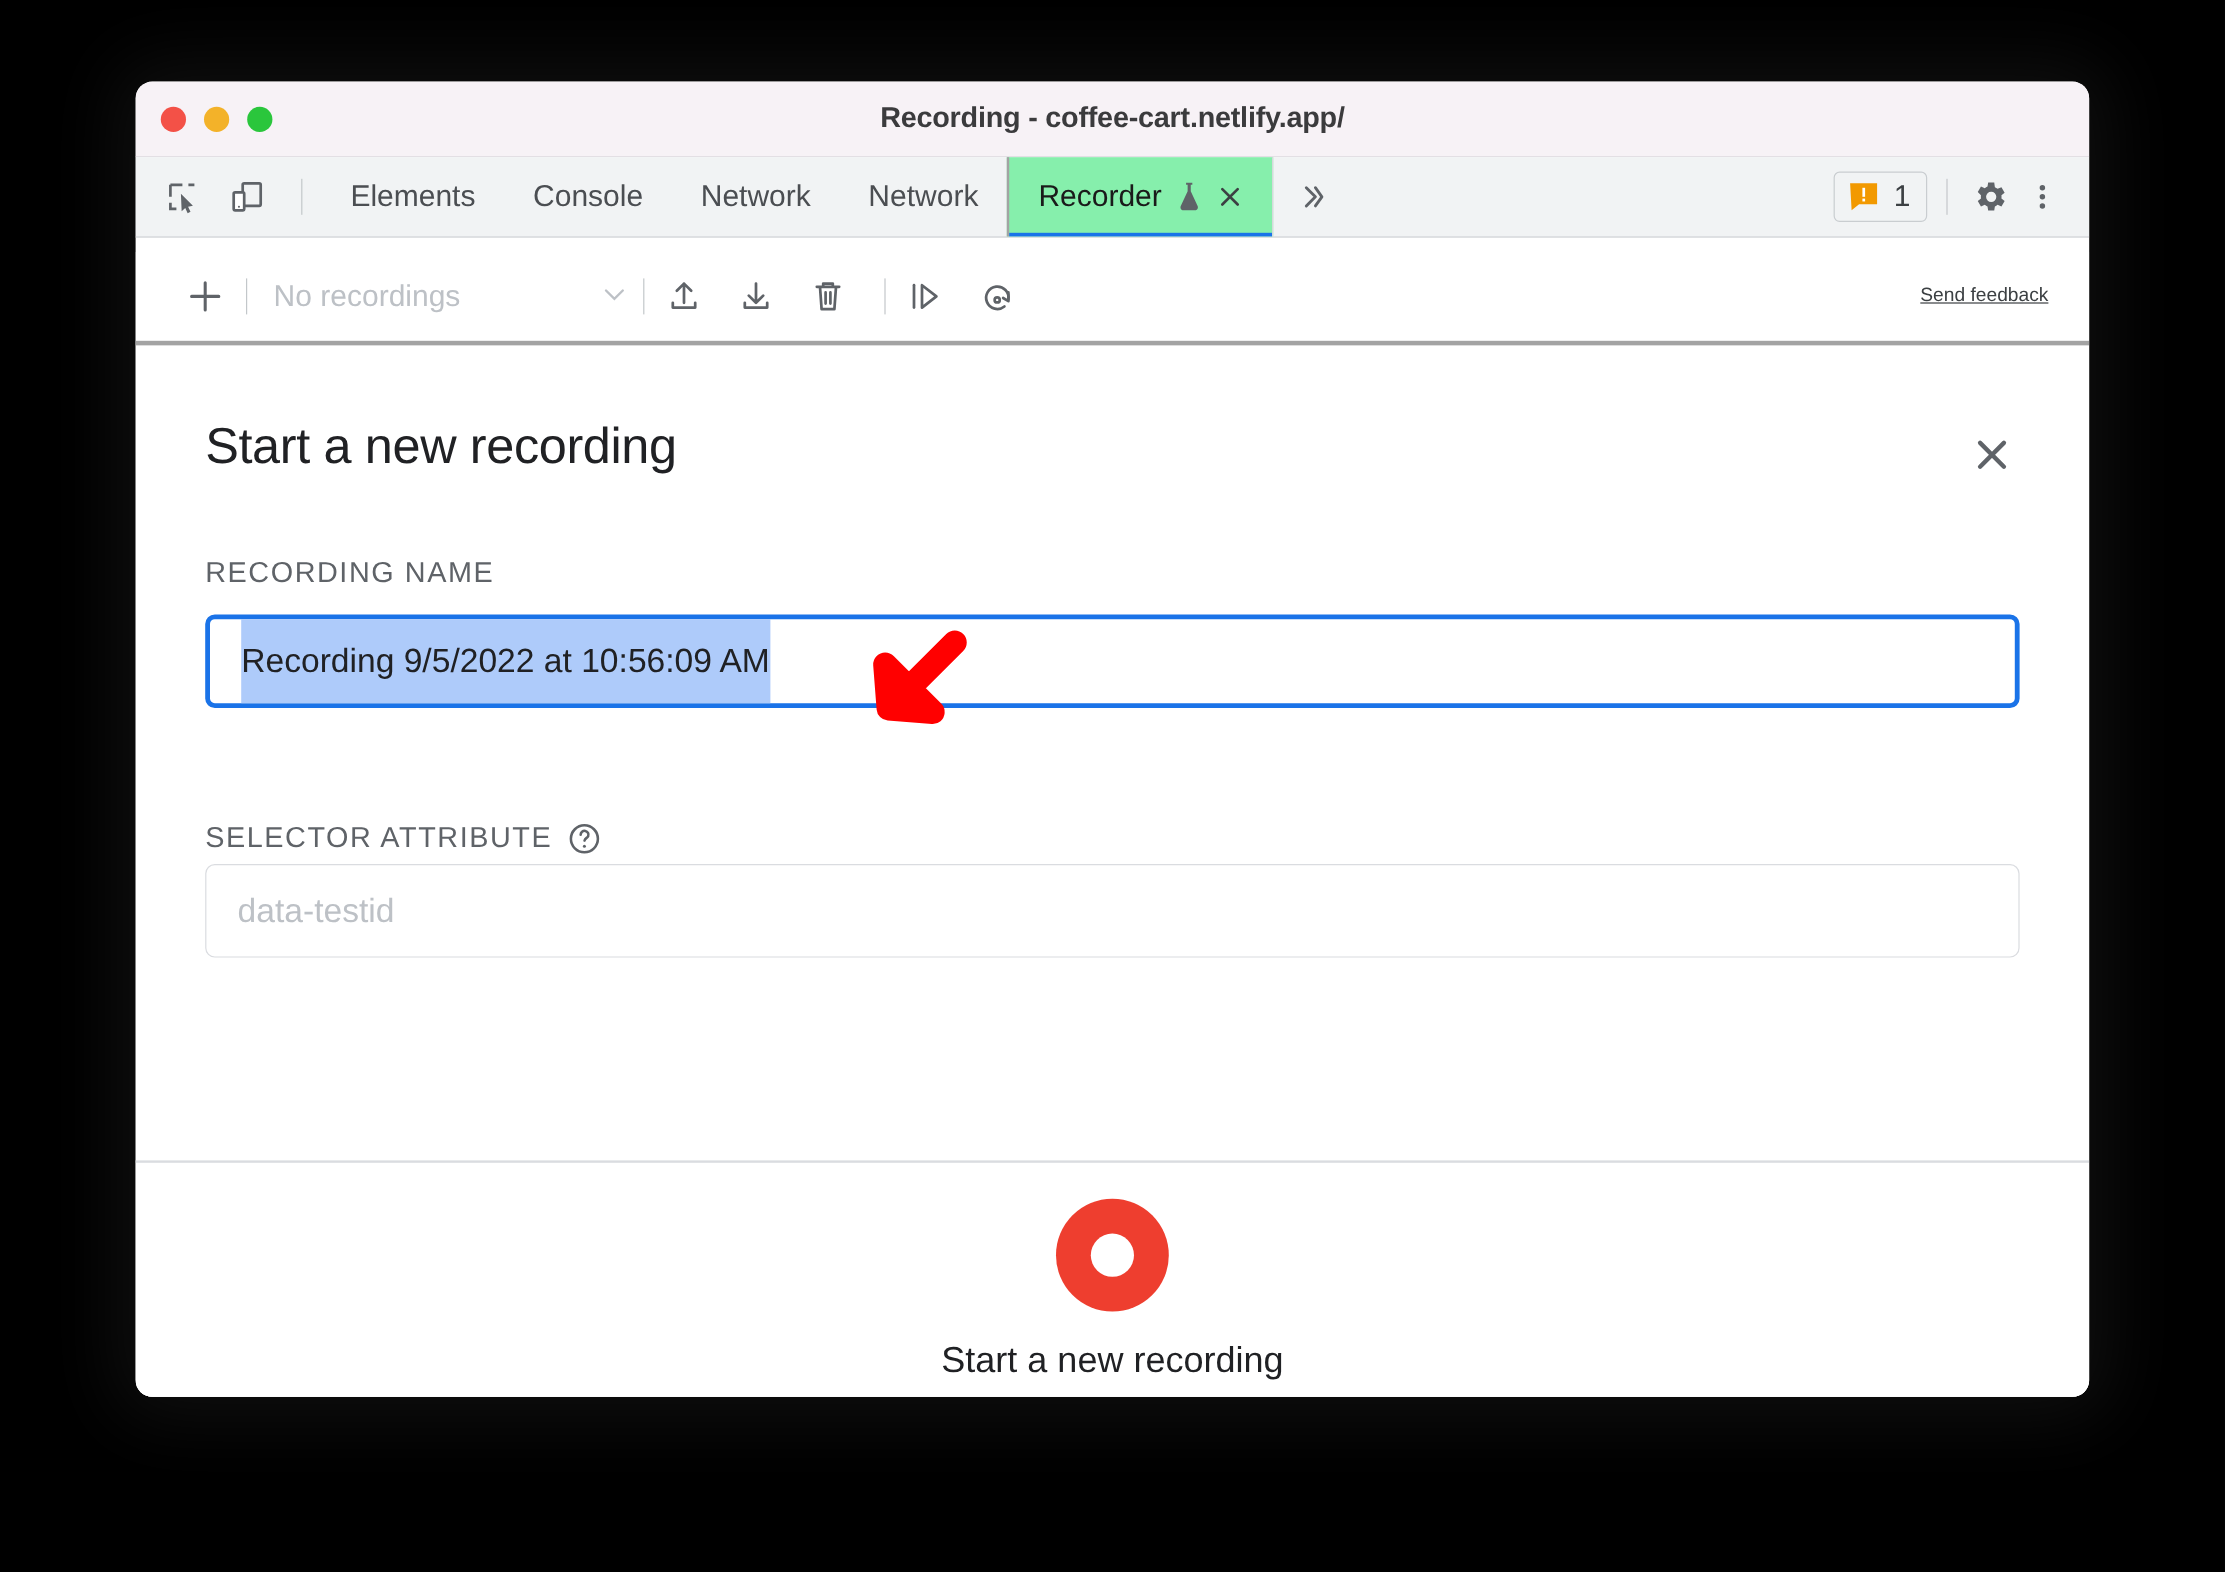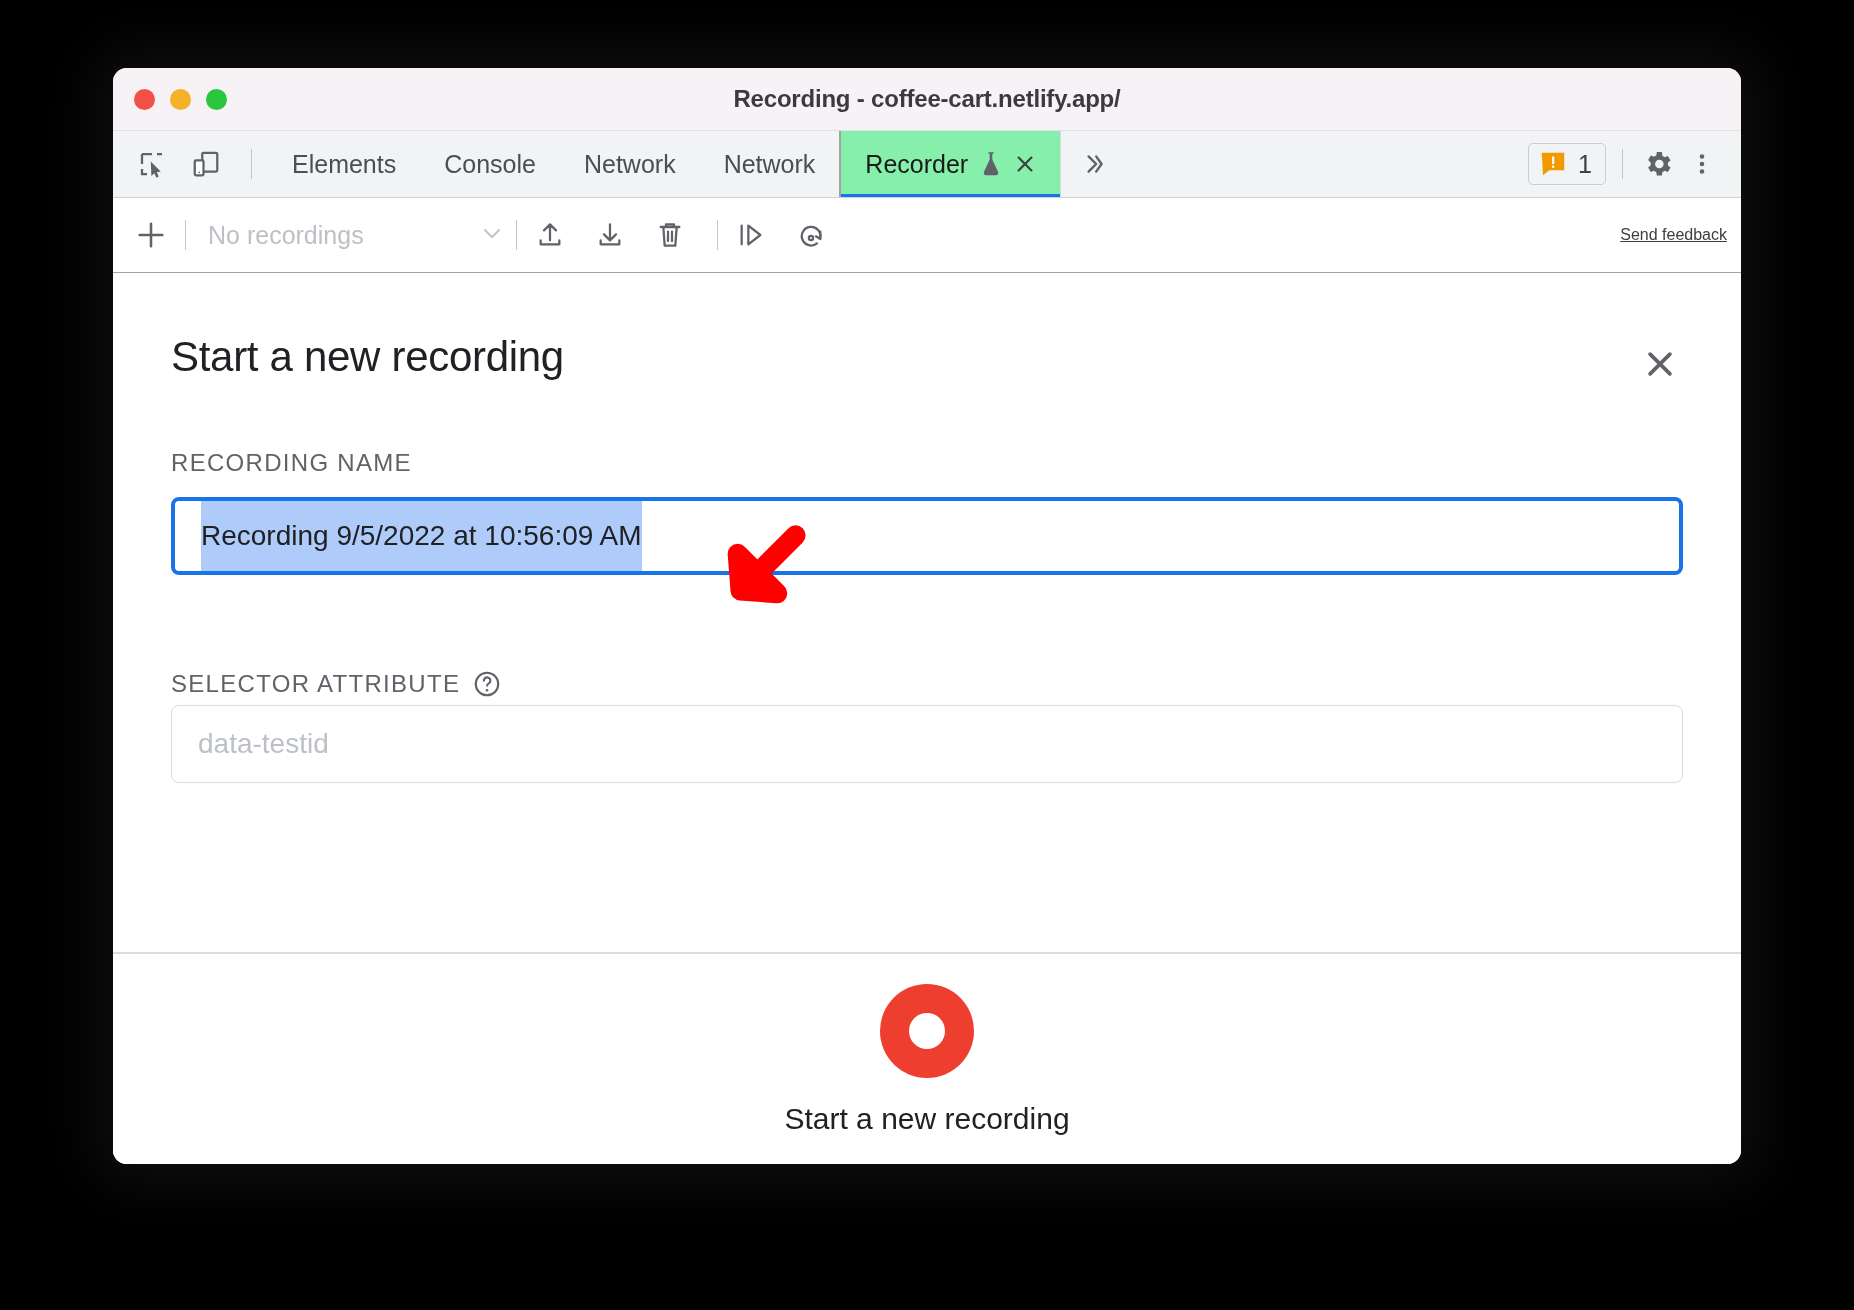--- a/index.html
+++ b/index.html
@@ -147,24 +147,25 @@
     border-radius: 5px;
     padding: 5px 13px 5px 9px;
     background: #f1f3f4;
   }
   .warn-count { font-size: 25px; color: #3c4043; }
 
   
   .rec-toolbar {
     height: 74px;
     background: #ffffff;
-    border-bottom: 1px solid #a3a3a3;
-    display: flex;
-    align-items: center;
-    padding: 0 14px;
+    border-bottom: 4px solid #a3a3a3;
+    display: flex;
+    align-items: center;
+    padding: 0 34px;
+    margin-top: 12px;
   }
   .plus-btn {
     width: 48px; height: 48px;
     display:flex; align-items:center; justify-content:center;
     color: #5f6368;
   }
   .rec-select {
     display: flex;
     align-items: center;
     margin-left: 12px;

